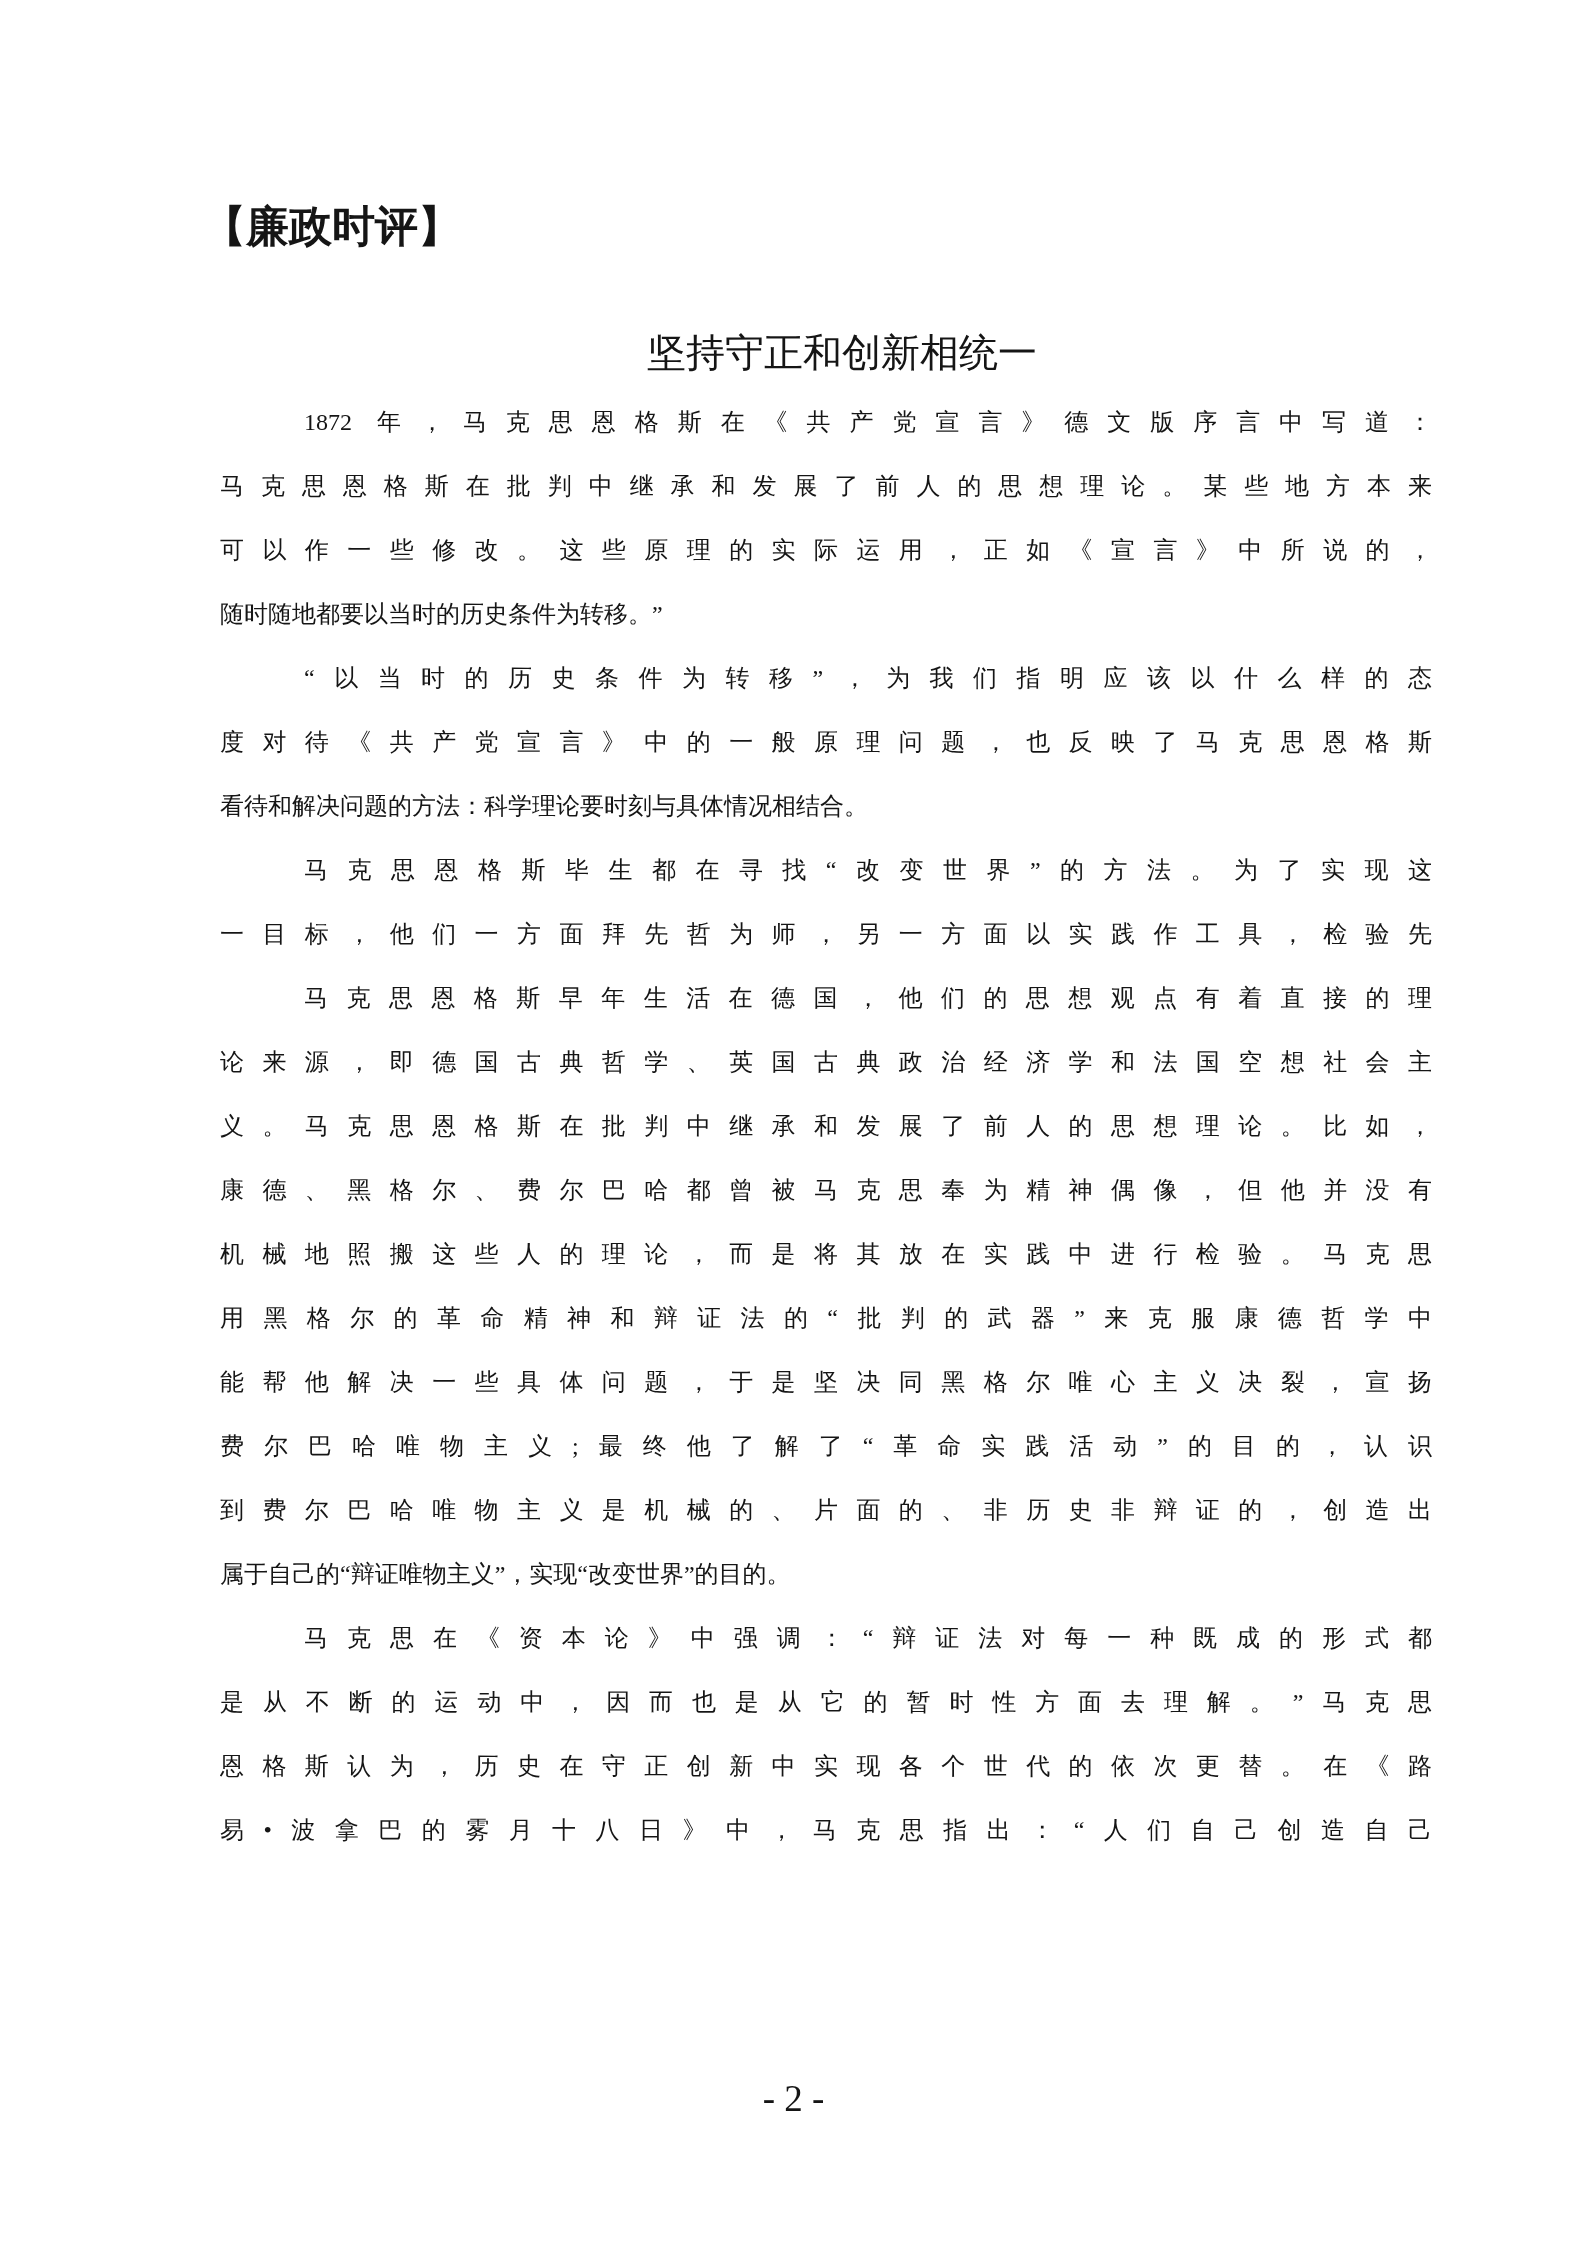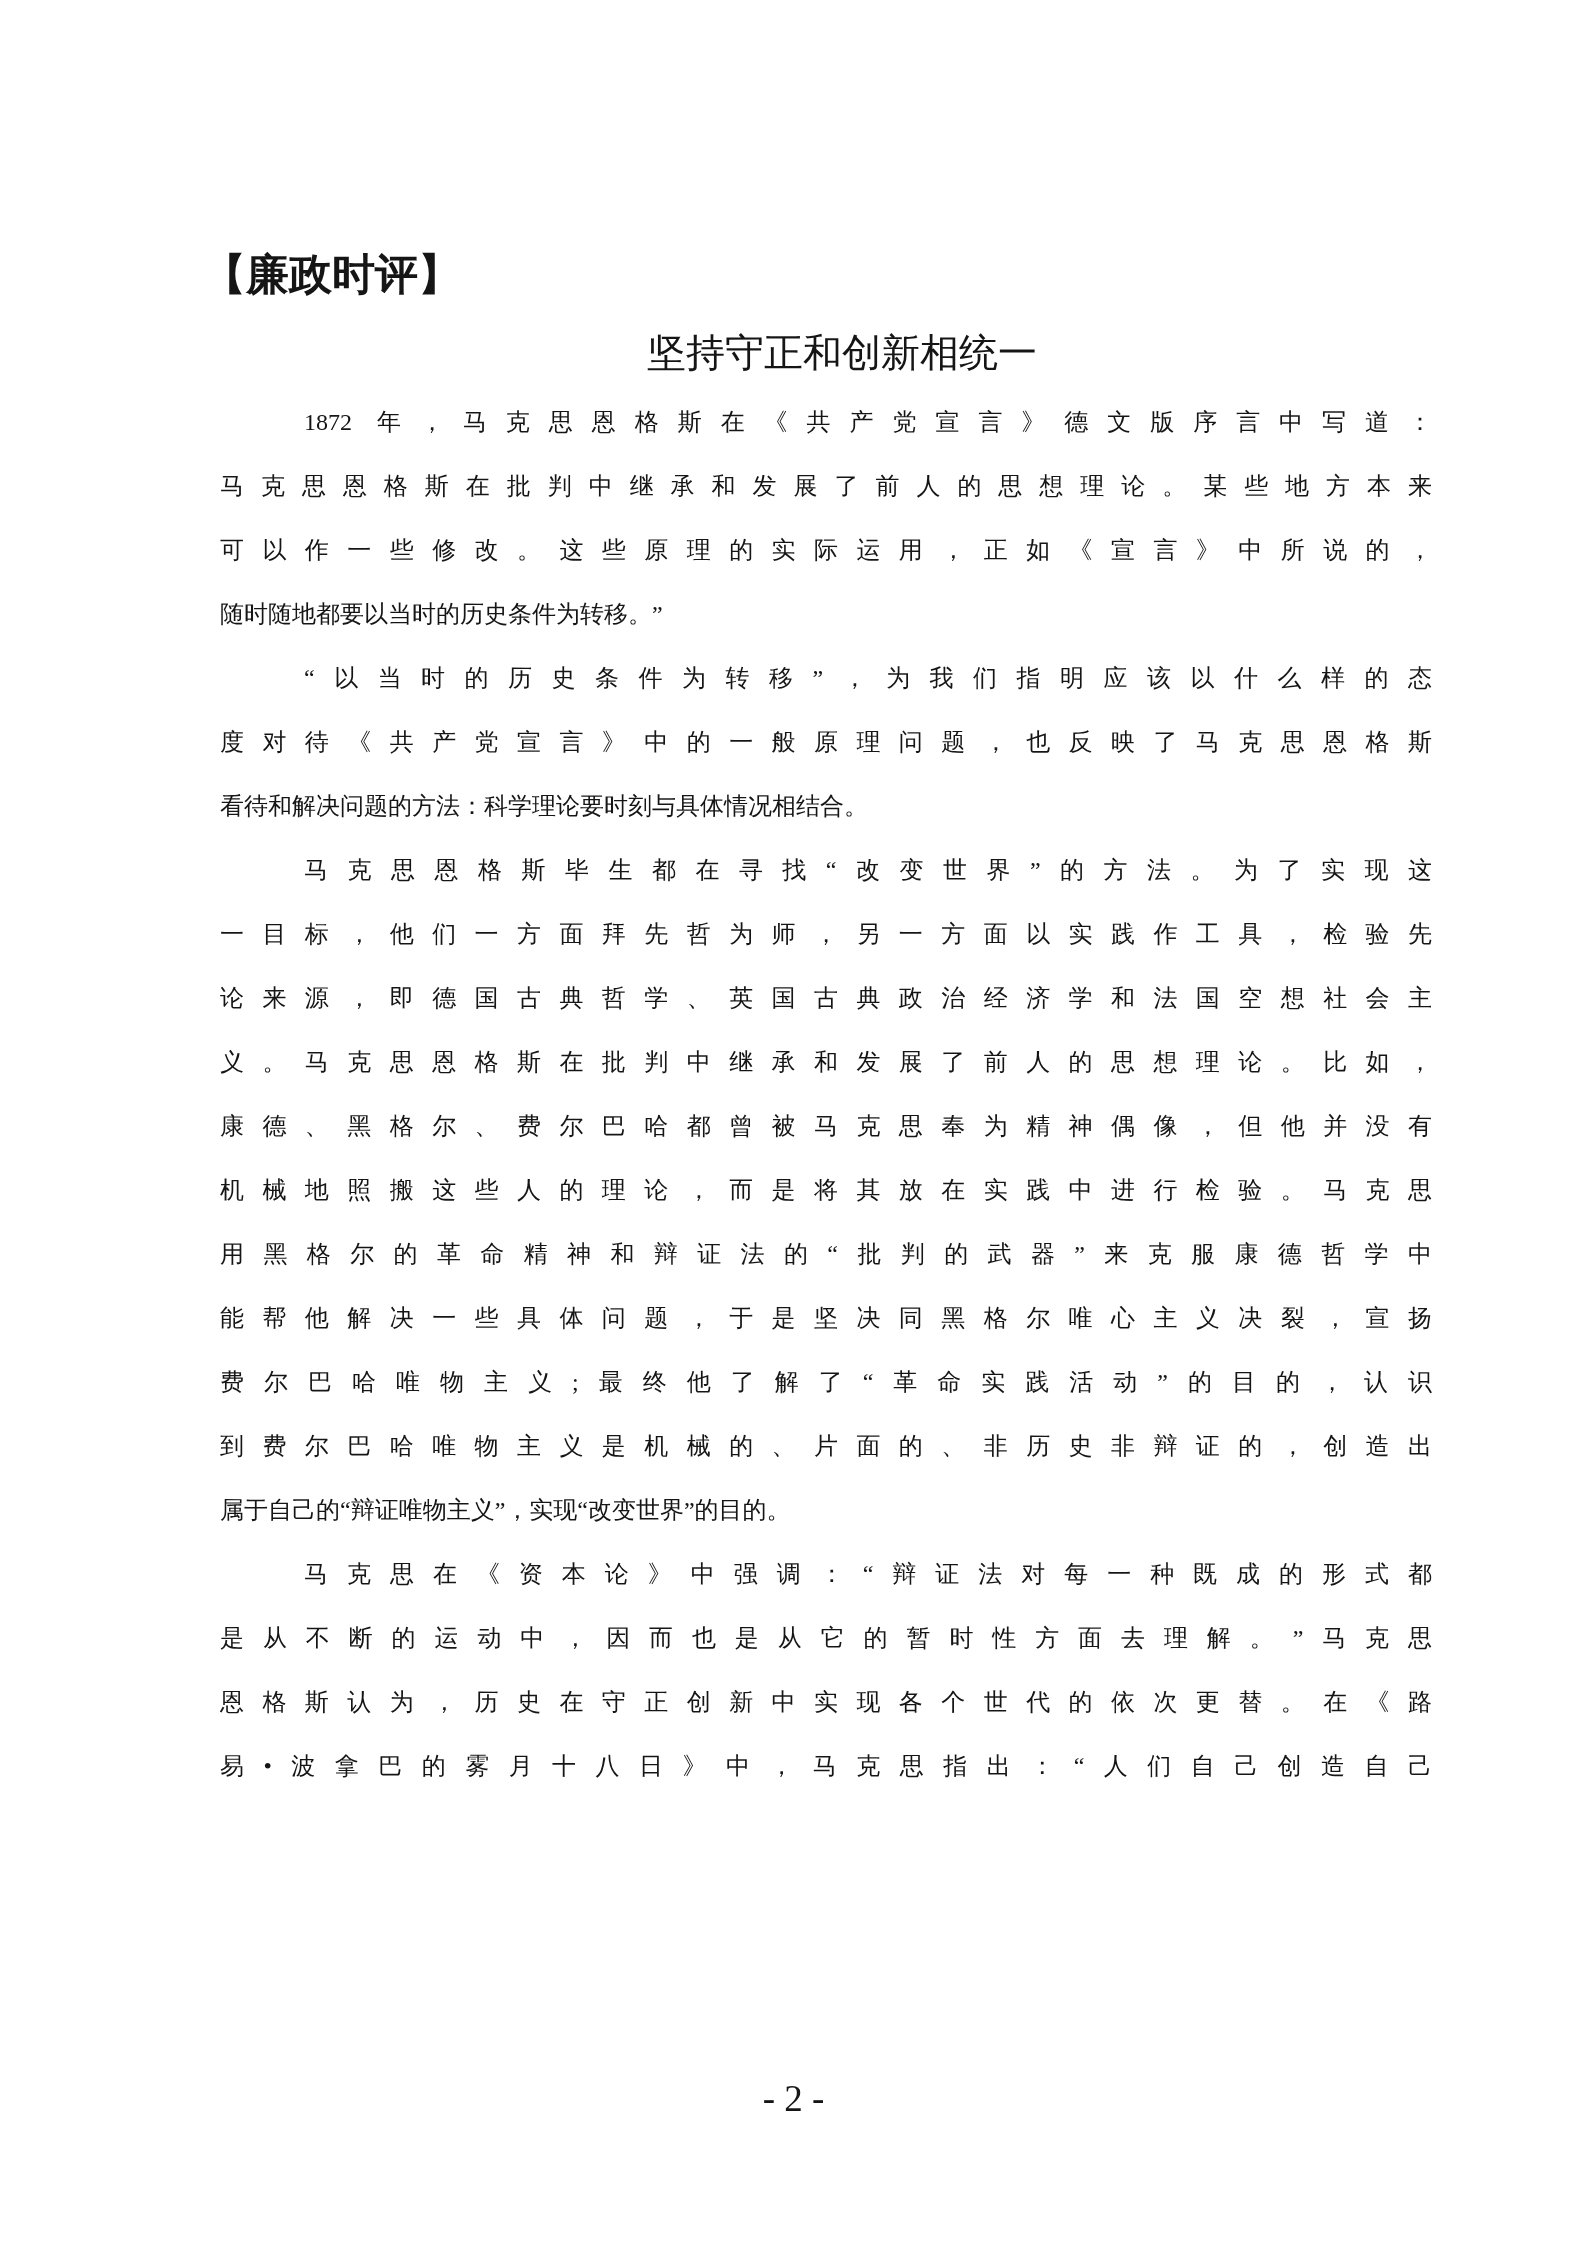--- a/index.html
+++ b/index.html
@@ -18,21 +18,20 @@
   }
   .section-label {
     position: absolute;
     left: 203px;
     top: 195px;
     height: 64px;
     line-height: 64px;
     font-size: 43px;
     font-weight: bold;
     white-space: nowrap;
-    margin-top: 48px;
   }
   .doc-title {
     position: absolute;
     left: 236px;
     top: 319px;
     width: 1212px;
     height: 68px;
     line-height: 68px;
     font-size: 39px;
     font-weight: normal;
@@ -82,20 +81,21 @@
   <div class="doc-body">
       <div class="line indent">1872 年，马克思恩格斯在《共产党宣言》德文版序言中写道：</div>
       <div class="line">马克思恩格斯在批判中继承和发展了前人的思想理论。某些地方本来</div>
       <div class="line">可以作一些修改。这些原理的实际运用，正如《宣言》中所说的，</div>
       <div class="line para-end">随时随地都要以当时的历史条件为转移。”</div>
       <div class="line indent">“以当时的历史条件为转移”，为我们指明应该以什么样的态</div>
       <div class="line">度对待《共产党宣言》中的一般原理问题，也反映了马克思恩格斯</div>
       <div class="line para-end">看待和解决问题的方法：科学理论要时刻与具体情况相结合。</div>
       <div class="line indent">马克思恩格斯毕生都在寻找“改变世界”的方法。为了实现这</div>
       <div class="line">一目标，他们一方面拜先哲为师，另一方面以实践作工具，检验先</div>
+      <div class="line indent">马克思恩格斯早年生活在德国，他们的思想观点有着直接的理</div>
       <div class="line">论来源，即德国古典哲学、英国古典政治经济学和法国空想社会主</div>
       <div class="line">义。马克思恩格斯在批判中继承和发展了前人的思想理论。比如，</div>
       <div class="line">康德、黑格尔、费尔巴哈都曾被马克思奉为精神偶像，但他并没有</div>
       <div class="line">机械地照搬这些人的理论，而是将其放在实践中进行检验。马克思</div>
       <div class="line">用黑格尔的革命精神和辩证法的“批判的武器”来克服康德哲学中</div>
       <div class="line">能帮他解决一些具体问题，于是坚决同黑格尔唯心主义决裂，宣扬</div>
       <div class="line">费尔巴哈唯物主义;最终他了解了“革命实践活动”的目的，认识</div>
       <div class="line">到费尔巴哈唯物主义是机械的、片面的、非历史非辩证的，创造出</div>
       <div class="line para-end">属于自己的“辩证唯物主义”，实现“改变世界”的目的。</div>
       <div class="line indent">马克思在《资本论》中强调：“辩证法对每一种既成的形式都</div>

